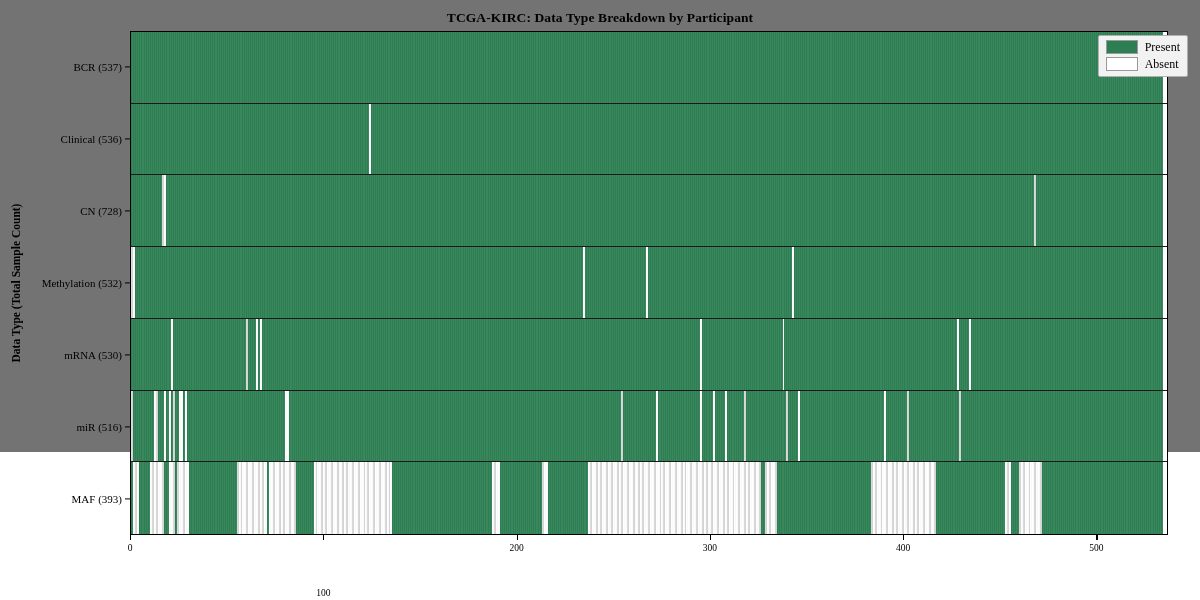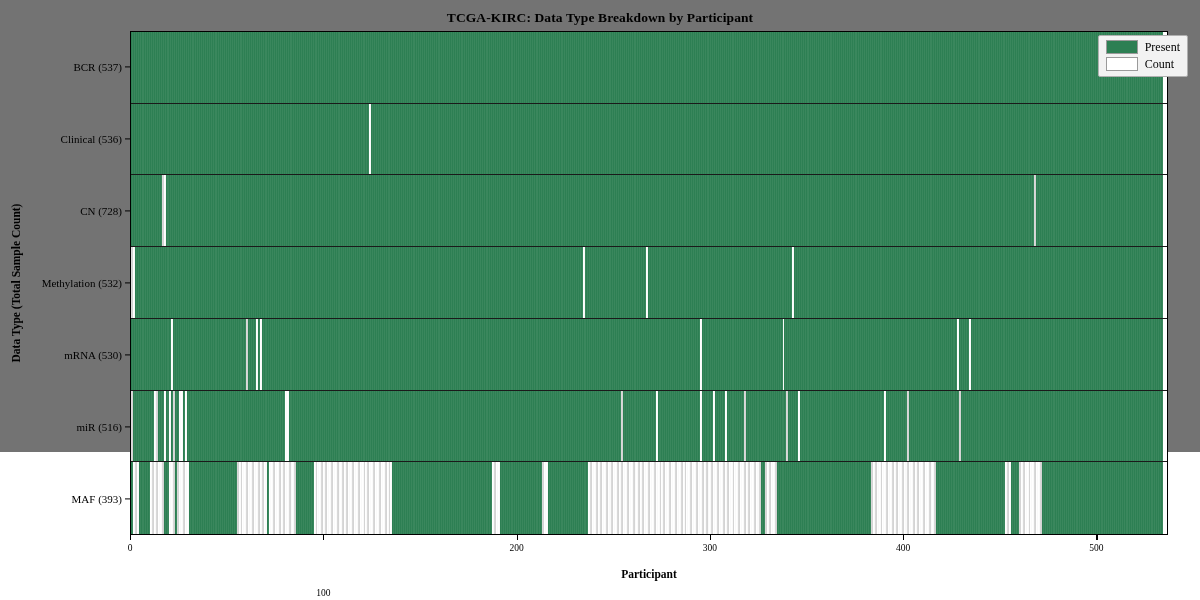--- a/index.html
+++ b/index.html
@@ -3884,25 +3884,24 @@
       <div class="xlab" style="left: 18.622%; margin-top: 45px;">100</div>
       <div class="xtick" style="left: 37.2439%;"></div>
       <div class="xlab" style="left: 37.2439%;">200</div>
       <div class="xtick" style="left: 55.8659%;"></div>
       <div class="xlab" style="left: 55.8659%;">300</div>
       <div class="xtick" style="left: 74.4879%;"></div>
       <div class="xlab" style="left: 74.4879%;">400</div>
       <div class="xtick" style="left: 93.1099%;"></div>
       <div class="xlab" style="left: 93.1099%;">500</div>
     </div>
-  <div id="xaxis-title">Participant</div>
 
   <div id="legend">
     <div class="leg-row">
       <span class="leg-swatch" style="background: rgb(45, 127, 83);"></span>
       <span class="leg-text">Present</span>
     </div>
     <div class="leg-row">
       <span class="leg-swatch" style="background: rgb(255, 255, 255);"></span>
-      <span class="leg-text">Count</span>
+      <span class="leg-text">Absent</span>
     </div>
   </div>
 </div>
 
 </body></html>

